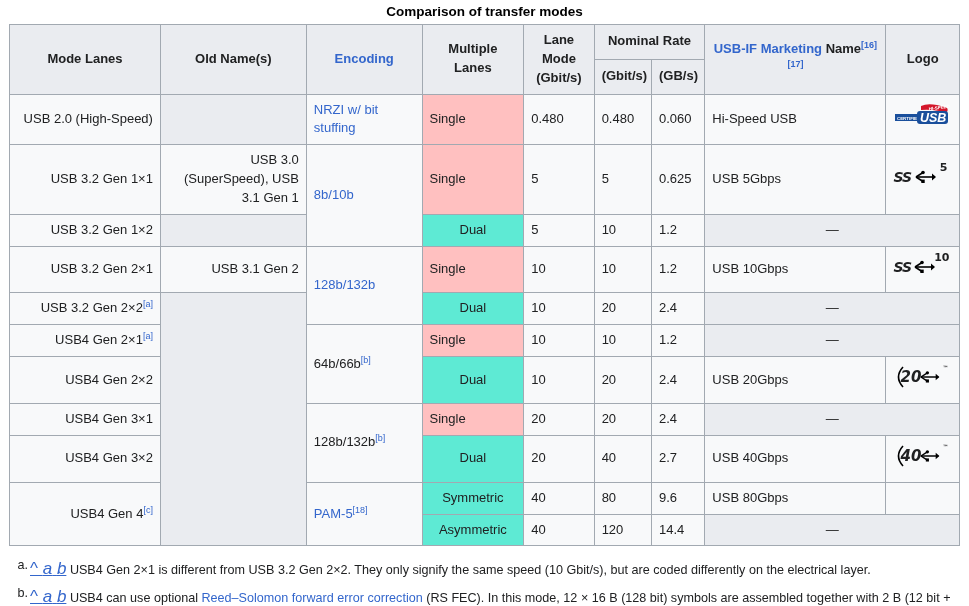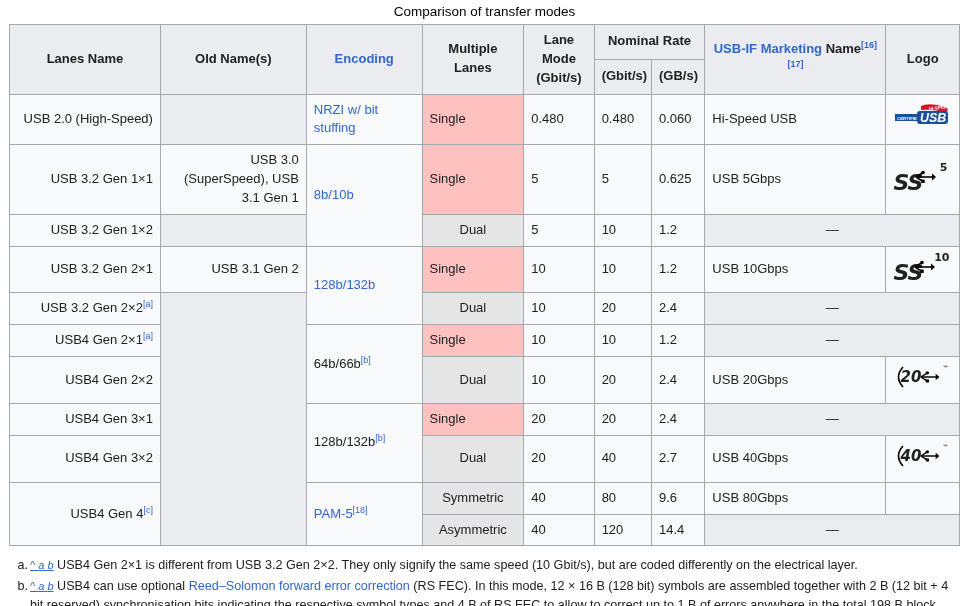--- a/index.html
+++ b/index.html
@@ -6,21 +6,21 @@
   body{
     width:969px;height:606px;
     background:#ffffff;
     font-family:"Liberation Sans","DejaVu Sans",sans-serif;
     font-size:13px;
     color:#202122;
     overflow:hidden;
   }
   #caption{
     text-align:center;
-    font-weight:normal;
+    font-weight:bold;
     font-size:13.5px;
     padding:4px 0 5px 0;
     color:#000;
   }
   table.wt{
     border-collapse:collapse;
     margin:0 9px;
     width:951px;
     background:#f8f9fa;
     table-layout:fixed;
@@ -38,21 +38,21 @@
     text-align:center;
   }
   td.name{ text-align:right; }
   td.val{ text-align:left; padding-left:9px; }
   td.enc{ text-align:left; }
   td.mkt{ text-align:left; }
   td.logo{ text-align:left; padding:3px 4px;}
   td.empty{ background:#eaecf0; }
   td.dash{ background:#eaecf0; text-align:center; color:#202122;}
   .pink{ background:#ffc0c0; text-align:left;}
-  .green{ background:#e5e5e5; text-align:center;}
+  .green{ background:#5eead4; text-align:center;}
   a.lnk{ color:#3366cc; text-decoration:none; }
   sup{ font-size:9px; line-height:1; vertical-align:super;}
   sup a{ color:#3366cc; text-decoration:none;}
   .hdr-sub{ padding:3px 4px; font-size:12.5px;}
   
   ol.fn{
     list-style:none;
     margin:10px 0 0 0;
     padding:0 14px 0 30px;
     font-size:12.6px;
@@ -64,35 +64,35 @@
     padding-left:0;
   }
   .fmark{
     position:absolute;
     left:-18px;
     top:0;
     width:16px;
     text-align:right;
     color:#202122;
   }
-  .backref{ color:#3366cc; font-size:11px; }
+  .backref{ color:#3366cc; font-size:17px; }
   .backref i{ font-style:italic; }
   
   .logo-usb{
     display:inline-block;width:58px;height:26px;position:relative;
   }
   .ss-logo{
     display:inline-block;
     font-family:"DejaVu Sans",sans-serif;
     position:relative;
     width:56px;height:28px;
   }
   .ss-txt{
     position:absolute;left:0;top:4px;
-    font-weight:bold;font-style:italic;font-size:22px;
+    font-weight:bold;font-style:italic;font-size:14px;
     letter-spacing:-1px;
   }
   .num-sup{
     position:absolute;right:1px;top:-2px;font-size:11px;font-weight:bold;
   }
   .tm-sup{
     position:absolute;right:0px;top:0px;font-size:6px;font-weight:bold;
   }
   .ctxt{
     position:absolute;left:7px;top:4px;font-weight:bold;font-style:italic;font-size:15px;
@@ -111,21 +111,21 @@
     <col style="width:115px">
     <col style="width:101px">
     <col style="width:70px">
     <col style="width:57px">
     <col style="width:53px">
     <col style="width:180px">
     <col style="width:73px">
   </colgroup>
   <thead>
     <tr>
-      <th rowspan="2">Lanes Name</th>
+      <th rowspan="2">Mode Lanes</th>
       <th rowspan="2">Old Name(s)</th>
       <th rowspan="2"><a class="lnk" href="#">Encoding</a></th>
       <th rowspan="2"><span>Multiple Lanes</span></th>
       <th rowspan="2">
         <span>Lane</span><br>
         <span>Mode</span><br>
         <span>(Gbit/s)</span>
       </th>
       <th colspan="2">Nominal Rate</th>
       <th rowspan="2">

